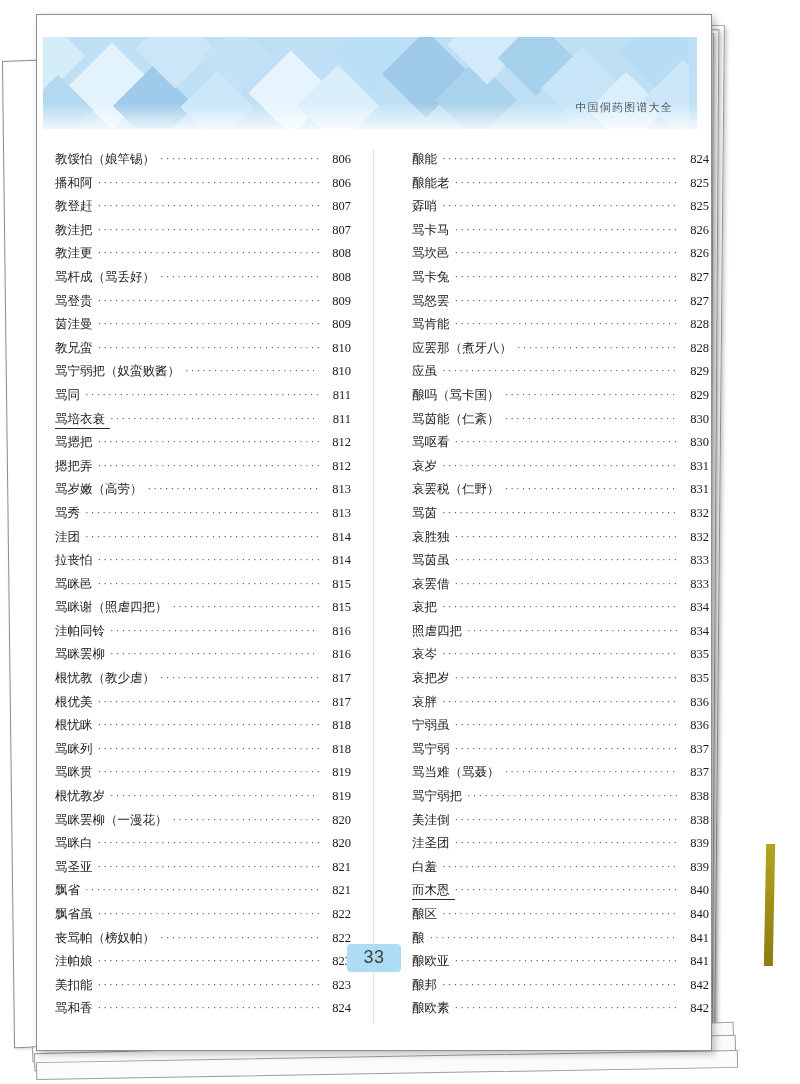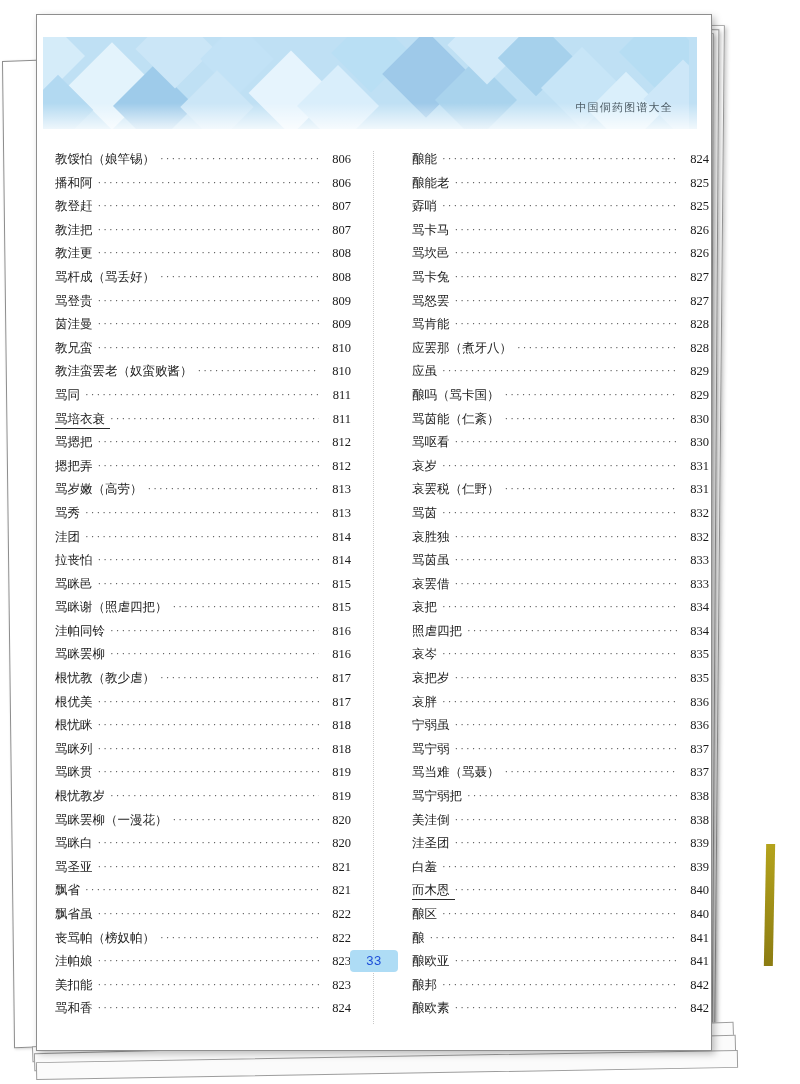--- a/index.html
+++ b/index.html
@@ -153,23 +153,23 @@
   
   .pagenum-wrap {
     position: absolute;
     left: 0; right: 0;
     bottom: 78px;
     text-align: center;
   }
   .pagenum {
     display: inline-block;
     background: #aedcf5;
-    color: #1d4ed8;
+    color: #404040;
     font-family: "Liberation Sans", sans-serif;
-    font-size: 13px;
+    font-size: 18px;
     padding: 3px 16px 4px 16px;
     border-radius: 4px;
     letter-spacing: 0.5px;
   }
 </style>
 </head>
 <body>
 
 <div class="stack stack-r1"></div>
 <div class="stack stack-r2"></div>
@@ -255,21 +255,21 @@
           <span class="title">茵洼曼</span>
           <span class="leader">··························································································</span>
           <span class="pg">809</span>
         </div>
         <div class="entry">
           <span class="title">教兄蛮</span>
           <span class="leader">··························································································</span>
           <span class="pg">810</span>
         </div>
         <div class="entry">
-          <span class="title">教洼蛮罢老（奴蛮败酱）</span>
+          <span class="title">骂宁弱把（奴蛮败酱）</span>
           <span class="leader">··························································································</span>
           <span class="pg">810</span>
         </div>
         <div class="entry">
           <span class="title">骂同</span>
           <span class="leader">··························································································</span>
           <span class="pg">811</span>
         </div>
         <div class="entry">
           <span class="title uline">骂培衣衰</span>

